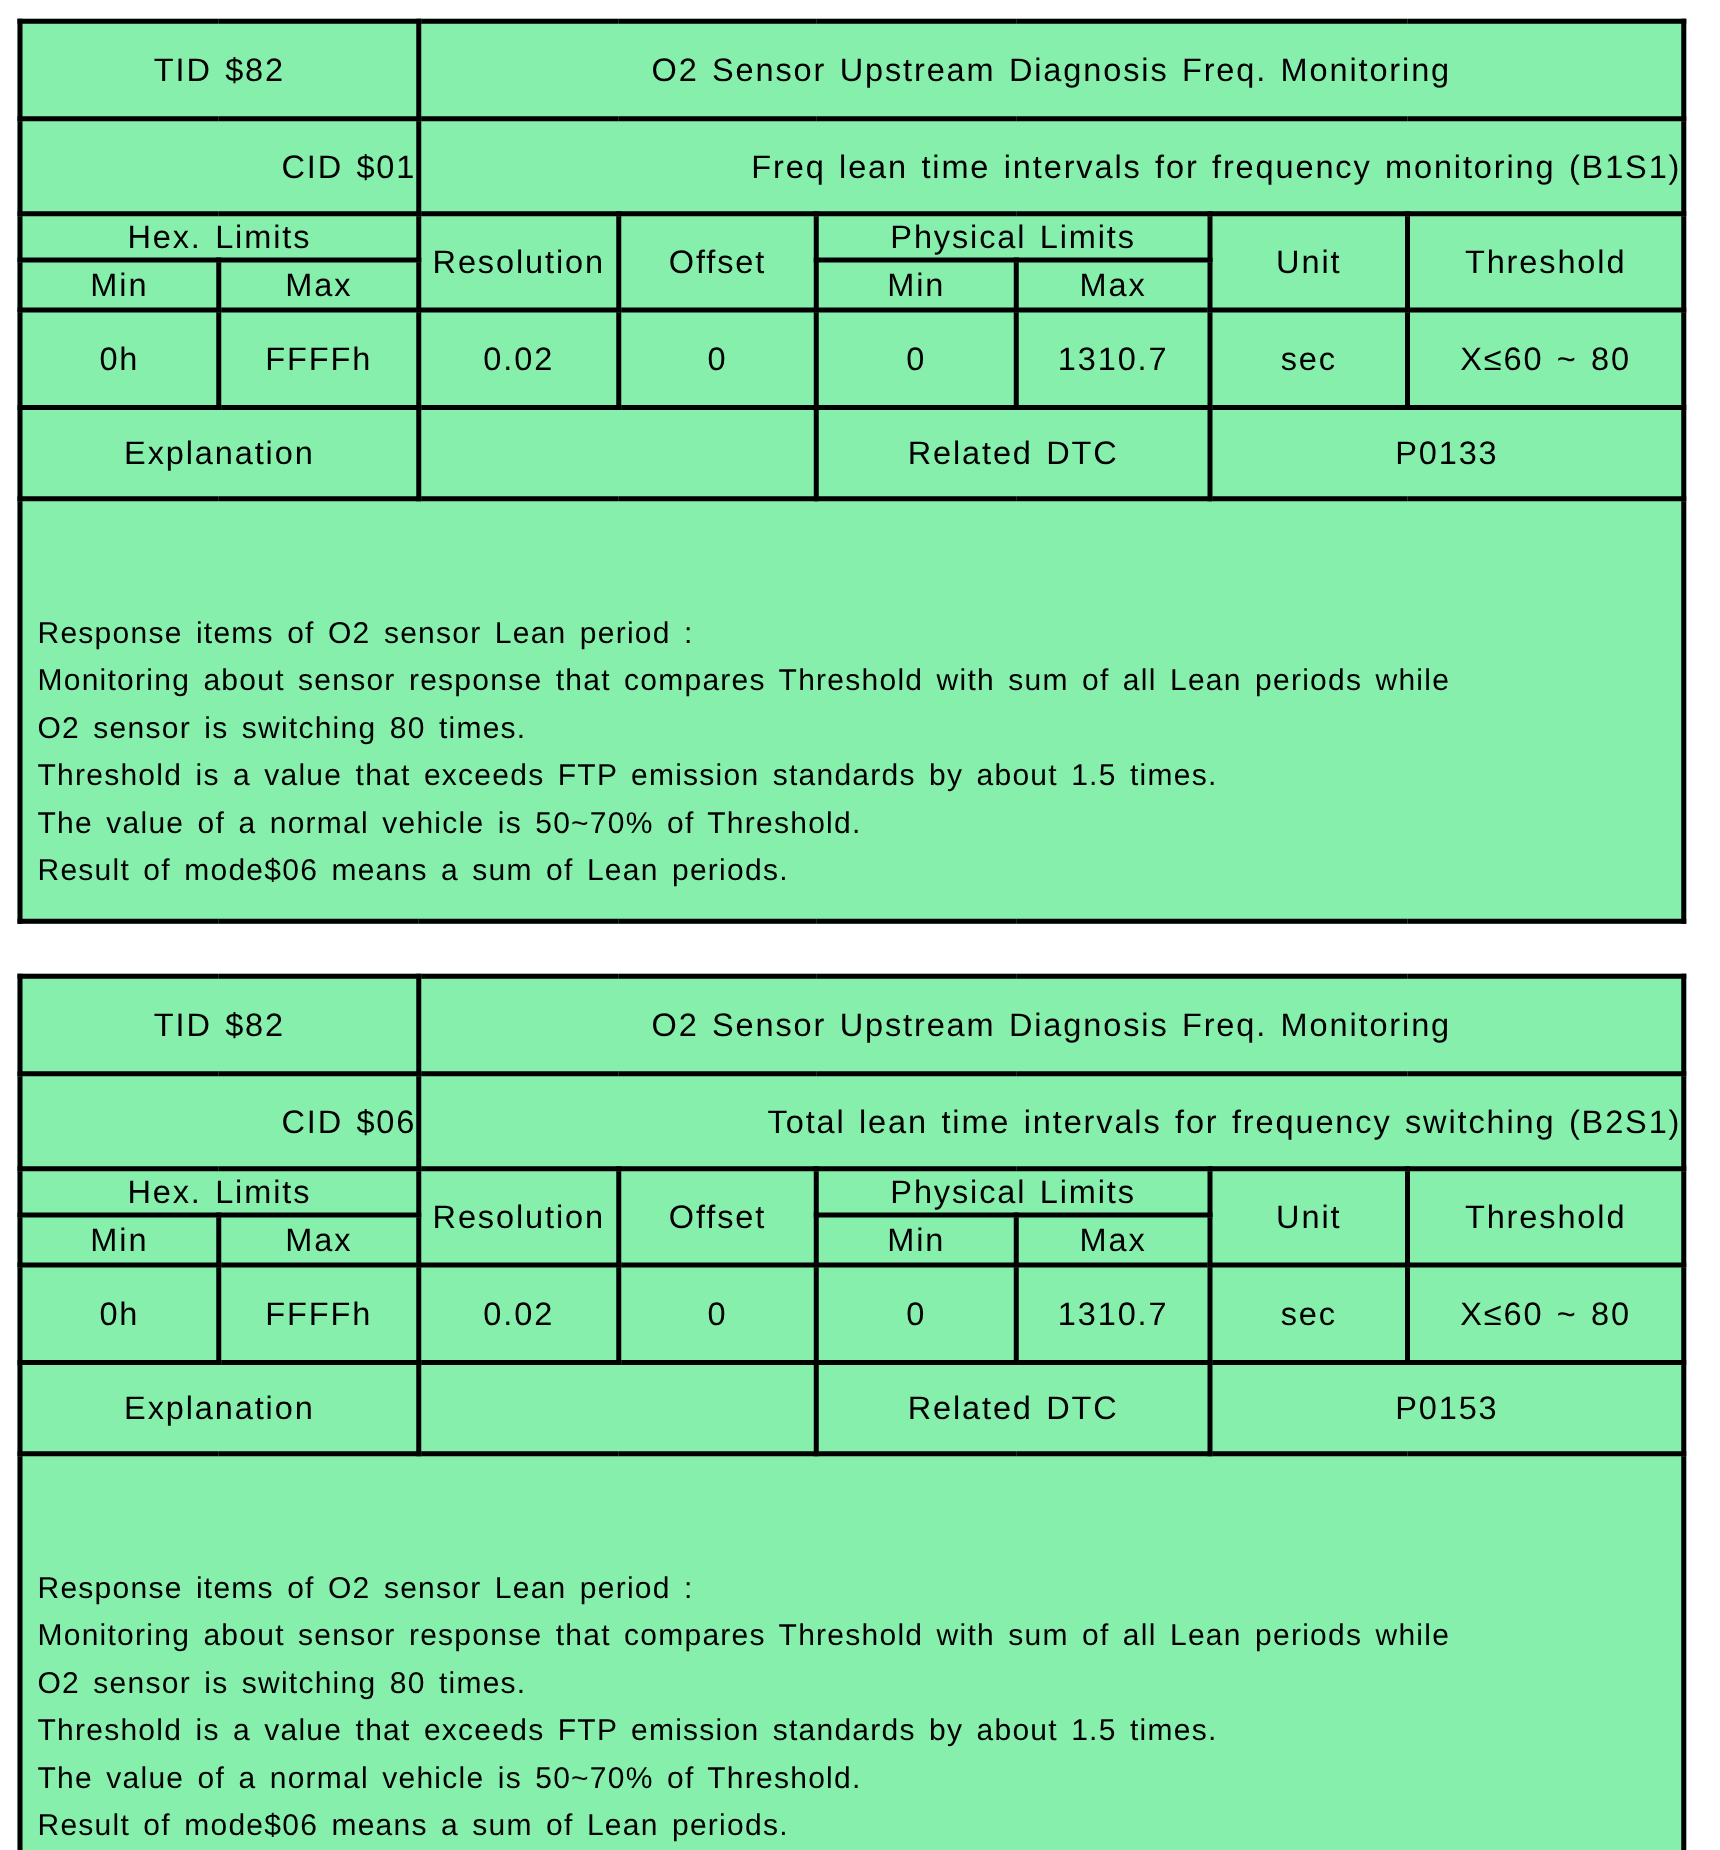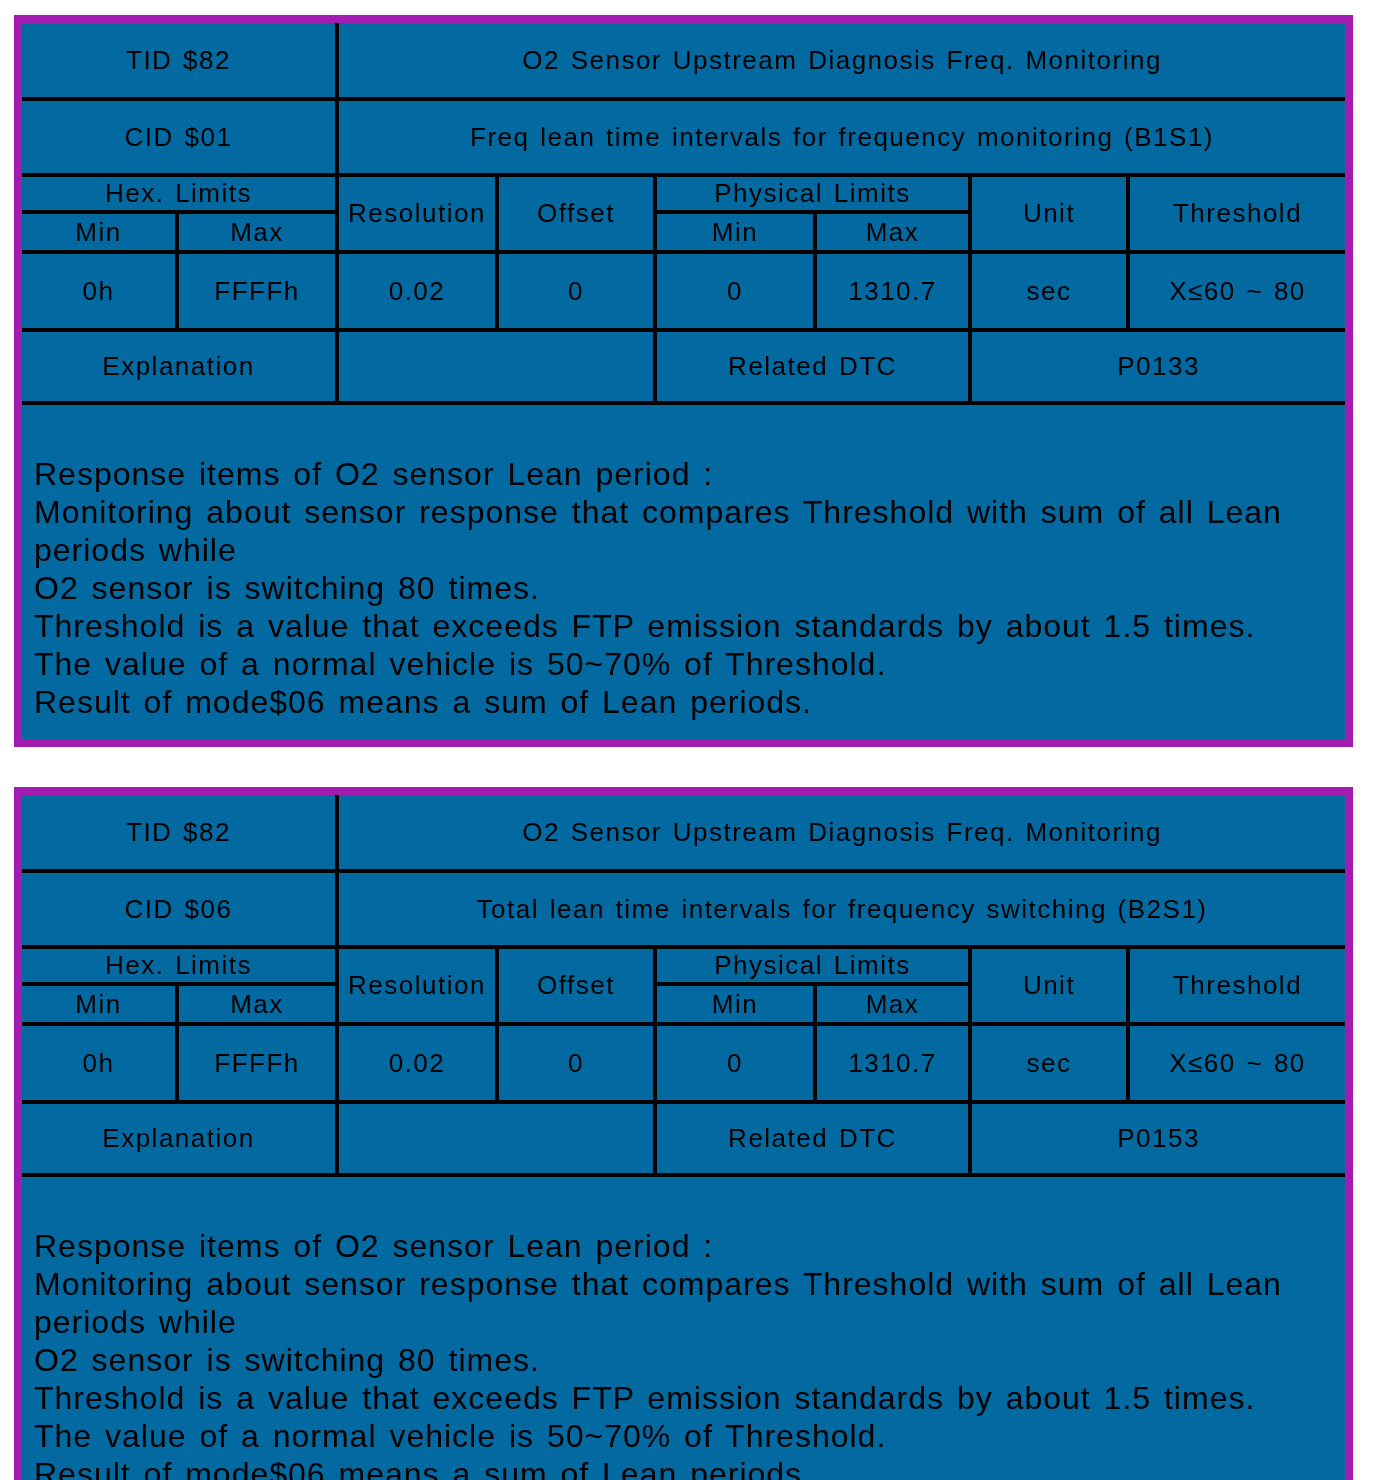--- a/index.html
+++ b/index.html
@@ -12,54 +12,55 @@
     font-family: "Liberation Sans", sans-serif;
     color: #000000;
   }
   .page {
     padding: 15px 14px;
   }
   table.spec {
     border-collapse: collapse;
     table-layout: fixed;
     width: 1331px;
-    border: 8px solid #a21caf;
-    background: #0369a1;
+    border: 4px solid #a21caf;
+    background: #86efac;
   }
   table.spec.second {
     margin-top: 40px;
   }
   table.spec td {
     border: 4px solid #000000;
     text-align: center;
     vertical-align: middle;
     font-size: 26px;
     letter-spacing: 1.5px;
     word-spacing: 2px;
     padding: 0;
     overflow: hidden;
   }
   tr.r-tid  td { height: 74px; }
-  tr.r-cid  td { height: 72px; }
+  tr.r-cid  td { height: 72px; text-align: right; }
   tr.r-h1   td { height: 33px; }
   tr.r-h2   td { height: 36px; }
   tr.r-data td { height: 74px; }
   tr.r-exp  td { height: 69px; }
   tr.r-text td {
     height: 334px;
     vertical-align: top;
     text-align: left;
   }
   .exp-text {
     padding: 50px 12px 0 12px;
     line-height: 38px;
-    font-size: 32px;
+    font-size: 24px;
     letter-spacing: 1px;
     word-spacing: 3px;
     white-space: pre-line;
+    margin-top: 37px;
   }
 </style>
 </head>
 <body>
 
 <div class="page">
 
   <table class="spec">
     <colgroup>
       <col style="width:159px">

